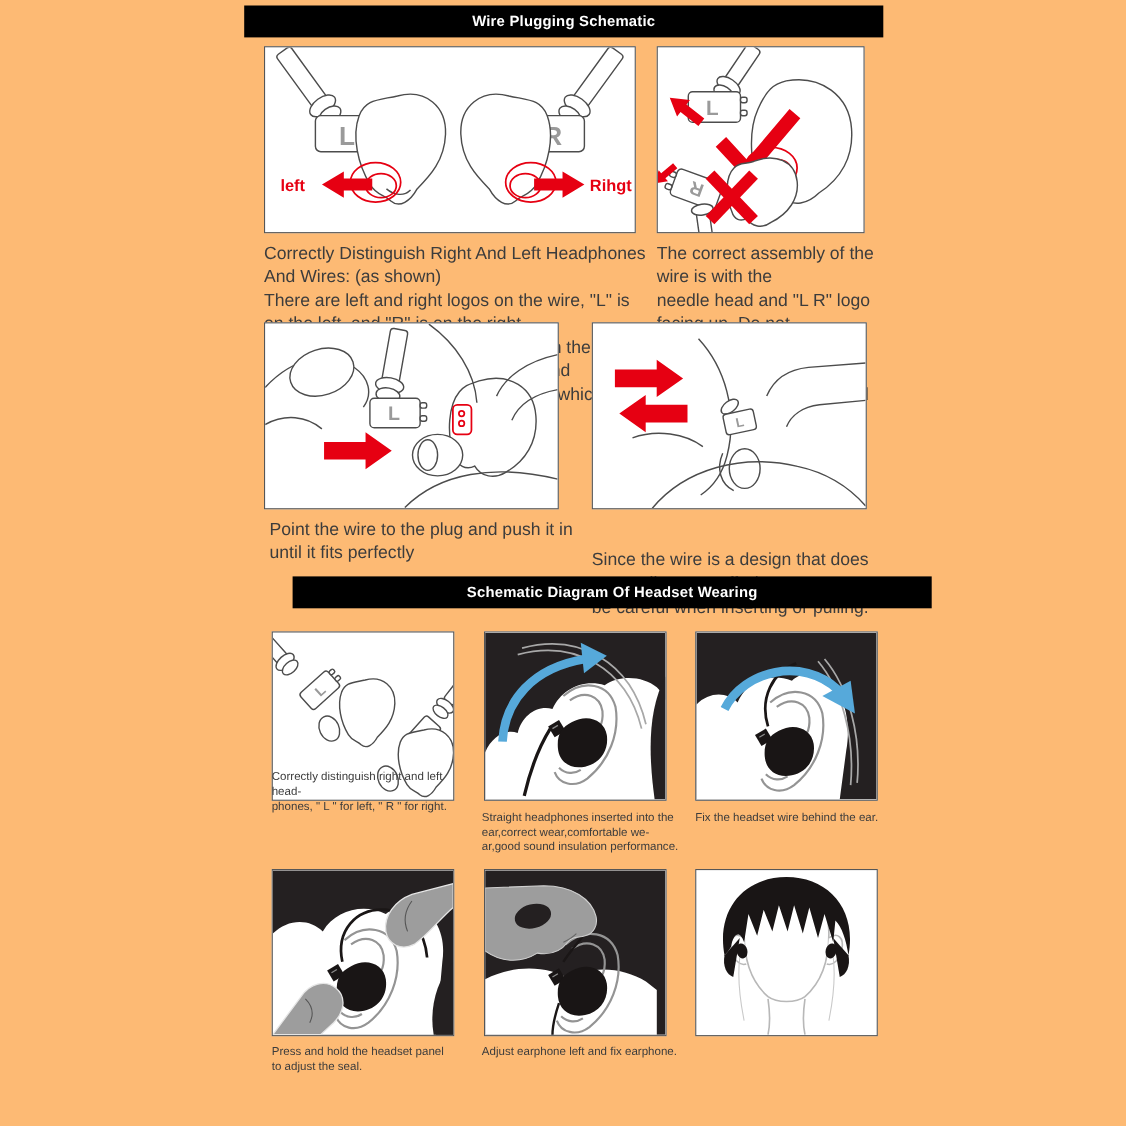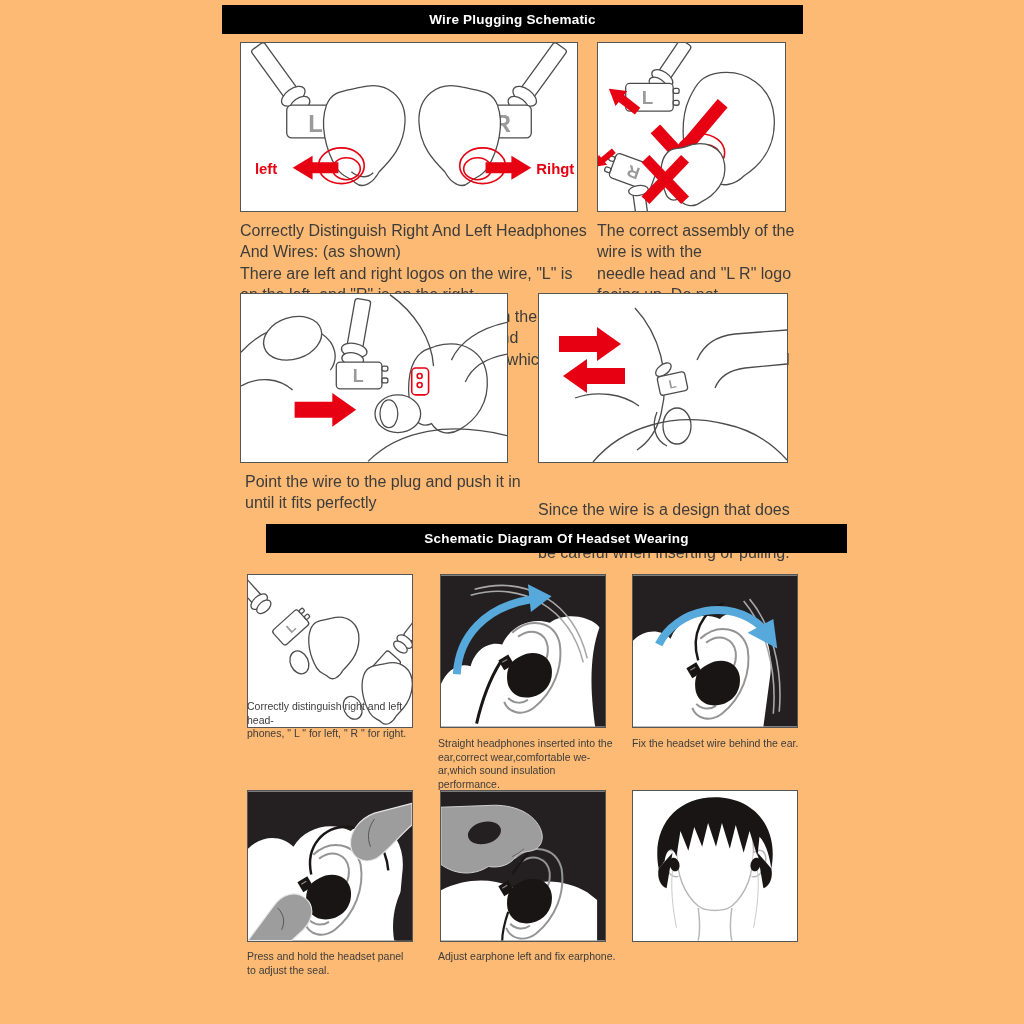--- a/index.html
+++ b/index.html
@@ -287,21 +287,21 @@
         <path d="M26,70 C44,34 98,22 130,52" stroke="#56a9da" stroke-width="8" fill="none"></path>
         <polygon points="146,74 142,44 116,58" fill="#56a9da"></polygon>
       </g>
     </svg>
   </div>
 
   <div class="cap small" style="left:247px;top:700px;width:180px;">Correctly distinguish right and left head-
 phones, " L " for left, " R " for right.</div>
   <div class="cap small" style="left:438px;top:737px;width:180px;">Straight headphones inserted into the
 ear,correct wear,comfortable we-
-ar,which sound insulation performance.</div>
+ar,good sound insulation performance.</div>
   <div class="cap small" style="left:632px;top:737px;width:180px;">Fix the headset wire behind the ear.</div>
 
   <div class="panel" style="left:247px;top:790px;width:166px;height:152px;">
     <svg viewBox="0 0 166 151">
       <rect width="166" height="151" fill="#242021"></rect>
       <path d="M0,58 C14,44 34,44 46,56 C58,36 84,30 104,40 C118,28 140,32 150,48 C156,58 158,70 156,84 L150,151 L0,151 Z" fill="#ffffff"></path>
       <path d="M166,84 C150,102 144,128 148,151 L166,151 Z" fill="#242021"></path>
       <use href="#earshape" transform="translate(56,50)"></use>
       <path d="M64,84 C58,56 76,34 104,36 C126,38 140,56 142,80" stroke="#1a1616" stroke-width="2.5" fill="none"></path>
       <use href="#budshape" transform="translate(58,82)"></use>

